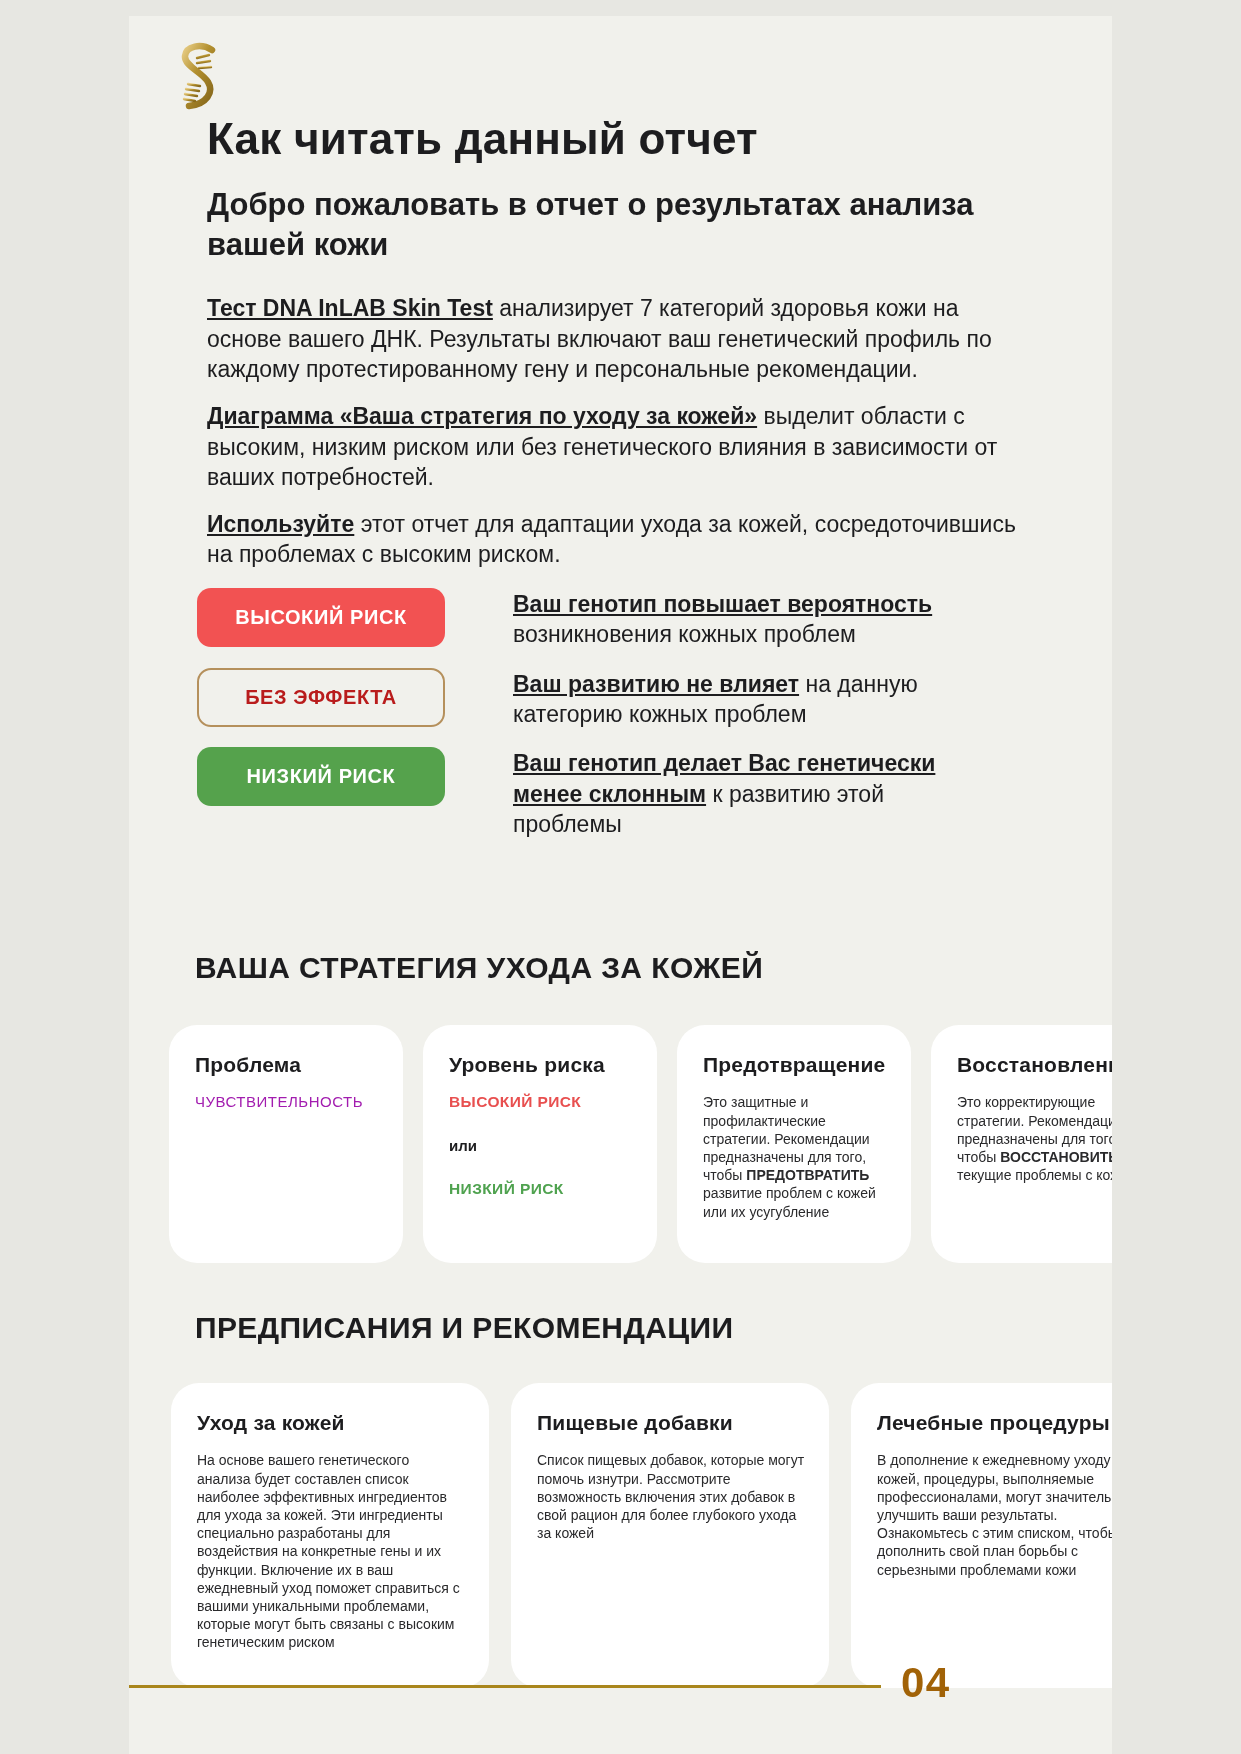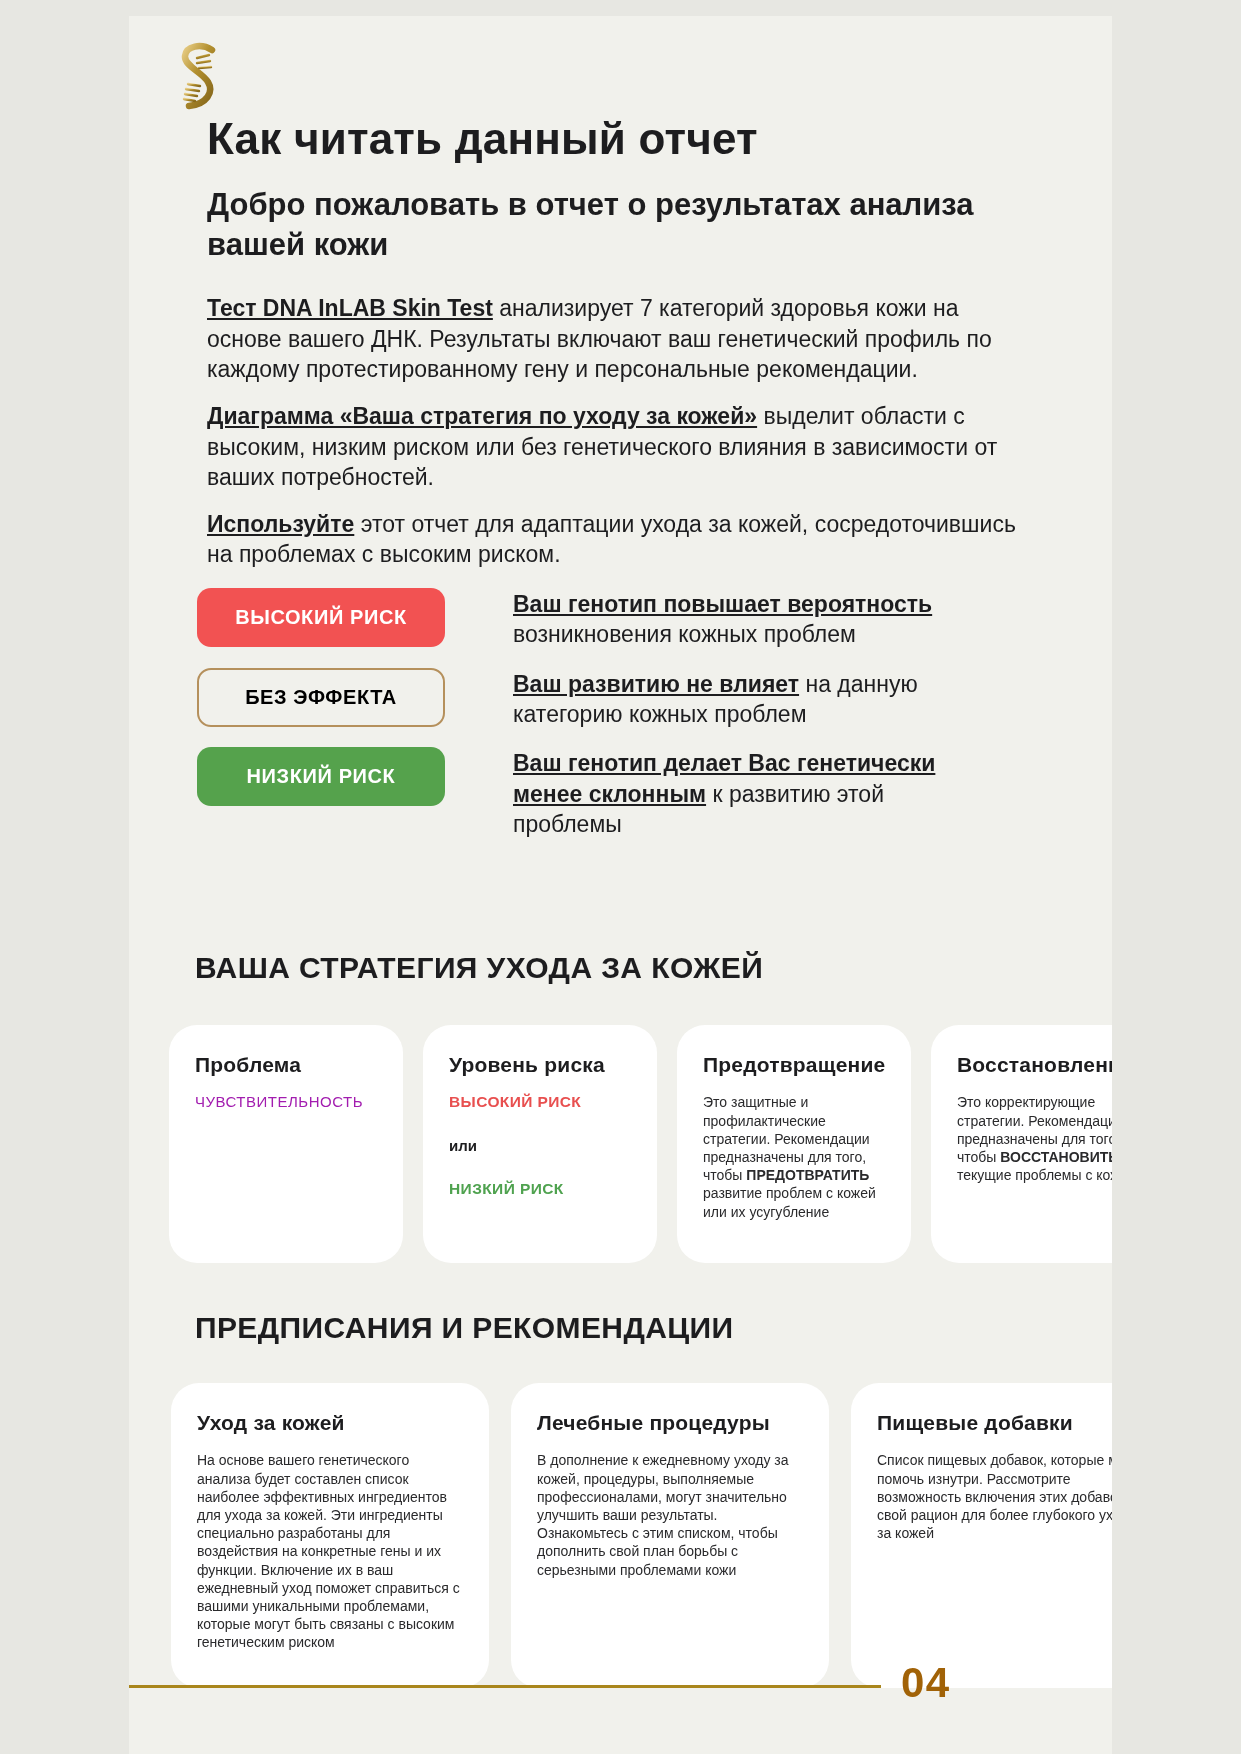--- a/index.html
+++ b/index.html
@@ -48,21 +48,21 @@
     margin-left: -10px;
     border-radius: 14px;
     display: flex;
     align-items: center;
     justify-content: center;
     font-size: 20px;
     font-weight: 700;
     letter-spacing: 0.6px;
   }
   .badge.high { background: #f25252; color: #ffffff; }
-  .badge.neutral { background: transparent; border: 2.5px solid #b5905c; color: #000000; }
+  .badge.neutral { background: transparent; border: 2.5px solid #b5905c; color: #b91c1c; }
   .badge.low { background: #55a24c; color: #ffffff; }
   .legend-desc {
     margin-left: 68px;
     max-width: 472px;
     font-size: 23px;
     line-height: 1.32;
     padding-top: 1px;
   }
 
   .section-heading {
@@ -209,26 +209,26 @@
     </div>
 
     <h2 class="section-heading second">ПРЕДПИСАНИЯ И РЕКОМЕНДАЦИИ</h2>
 
     <div class="cards3">
       <div class="card">
         <h3>Уход за кожей</h3>
         <div class="body">На основе вашего генетического анализа будет составлен список наиболее эффективных ингредиентов для ухода за кожей. Эти ингредиенты специально разработаны для воздействия на конкретные гены и их функции. Включение их в ваш ежедневный уход поможет справиться с вашими уникальными проблемами, которые могут быть связаны с высоким генетическим риском</div>
       </div>
       <div class="card">
+        <h3>Пищевые добавки</h3>
+        <div class="body">Список пищевых добавок, которые могут помочь изнутри. Рассмотрите возможность включения этих добавок в свой рацион для более глубокого ухода за кожей</div>
+      </div>
+      <div class="card">
         <h3>Лечебные процедуры</h3>
         <div class="body">В дополнение к ежедневному уходу за кожей, процедуры, выполняемые профессионалами, могут значительно улучшить ваши результаты. Ознакомьтесь с этим списком, чтобы дополнить свой план борьбы с серьезными проблемами кожи</div>
       </div>
-      <div class="card">
-        <h3>Пищевые добавки</h3>
-        <div class="body">Список пищевых добавок, которые могут помочь изнутри. Рассмотрите возможность включения этих добавок в свой рацион для более глубокого ухода за кожей</div>
-      </div>
     </div>
   </div>
 
   <div class="footer-line"></div>
   <div class="page-number">04</div>
 
 </div>
 
 </body></html>

